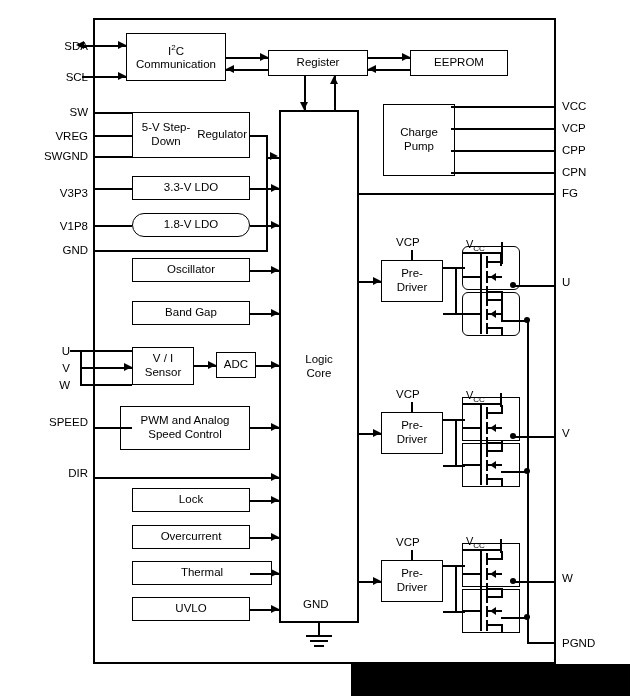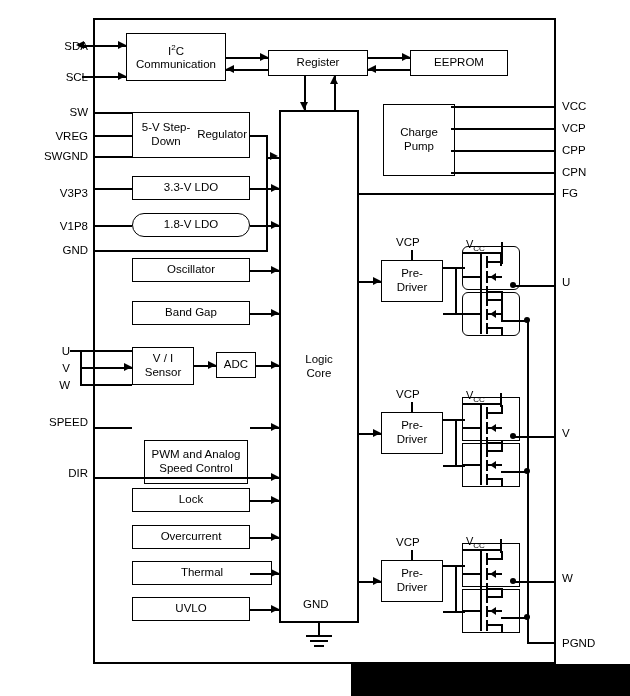--- a/index.html
+++ b/index.html
@@ -157,21 +157,21 @@
 
   <div class="box" style="left:132px; top:301px; width:118px; height:24px;">Band Gap</div>
 
   <div class="box" style="left:132px; top:347px; width:62px; height:38px; flex-direction:column;">
     <span>V / I</span>
       <span>Sensor</span>
   </div>
 
   <div class="box" style="left:216px; top:352px; width:40px; height:26px;">ADC</div>
 
-  <div class="box" style="left:144px; top:406px; width:104px; height:44px; flex-direction:column;margin-top:34px;">
+  <div class="box" style="left:120px; top:406px; width:130px; height:44px; flex-direction:column;">
     <span>PWM and Analog</span>
       <span>Speed Control</span>
   </div>
 
   <div class="box" style="left:132px; top:488px; width:118px; height:24px;">Lock</div>
 
   <div class="box" style="left:132px; top:525px; width:118px; height:24px;">Overcurrent</div>
 
   <div class="box" style="left:132px; top:561px; width:140px; height:24px;">Thermal</div>
 

